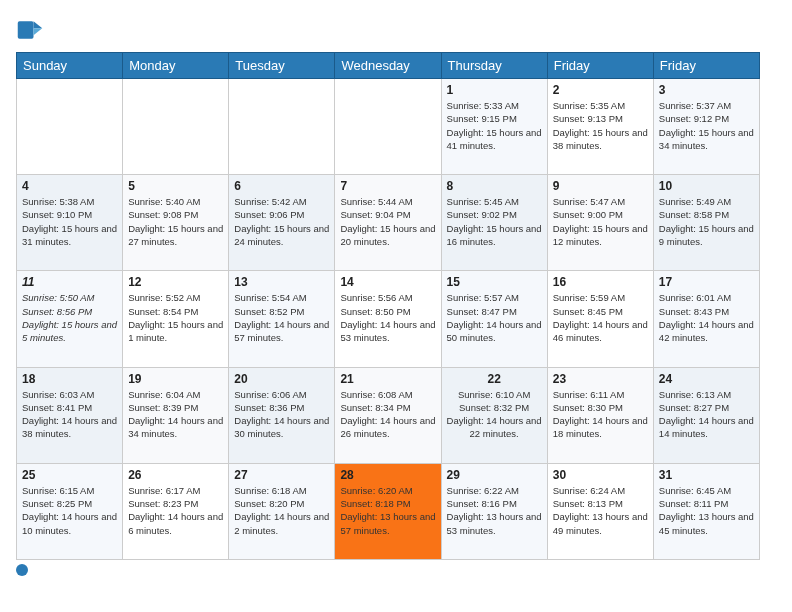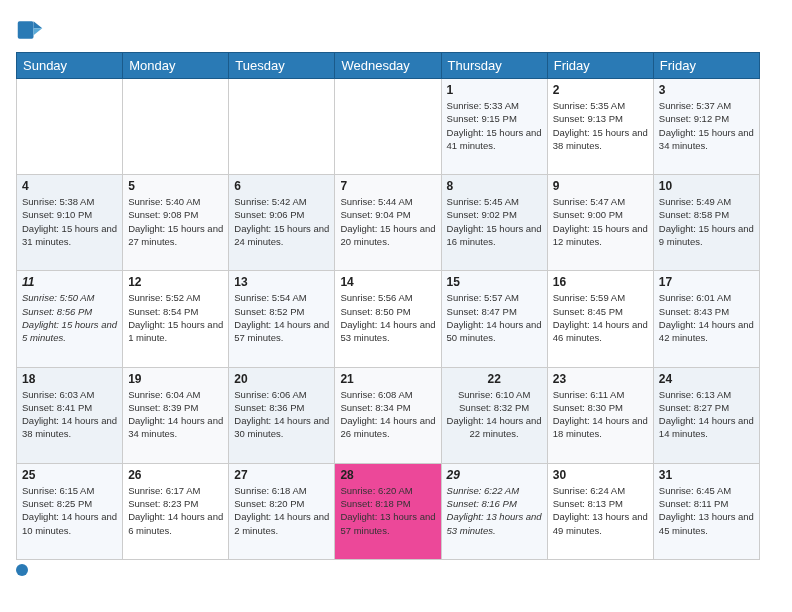--- a/index.html
+++ b/index.html
@@ -345,28 +345,28 @@
 Daylight: 14 hours
 and 6 minutes.</div>
           </td>
           <td style="background: rgb(245, 248, 252);">
             <span class="day-num">27</span>
             <div class="day-info">Sunrise: 6:18 AM
 Sunset: 8:20 PM
 Daylight: 14 hours
 and 2 minutes.</div>
           </td>
-          <td style="background: #ec4899; margin-left: 32px;">
+          <td style="background: #f97316; margin-left: 32px;">
             <span class="day-num">28</span>
             <div class="day-info">Sunrise: 6:20 AM
 Sunset: 8:18 PM
 Daylight: 13 hours
 and 57 minutes.</div>
           </td>
-          <td style="background: rgb(245, 248, 252); font-style: italic;">
+          <td style="background: rgb(245, 248, 252);">
             <span class="day-num">29</span>
             <div class="day-info">Sunrise: 6:22 AM
 Sunset: 8:16 PM
 Daylight: 13 hours
 and 53 minutes.</div>
           </td>
           <td style="background: rgb(255, 255, 255);">
             <span class="day-num">30</span>
             <div class="day-info">Sunrise: 6:24 AM
 Sunset: 8:13 PM

